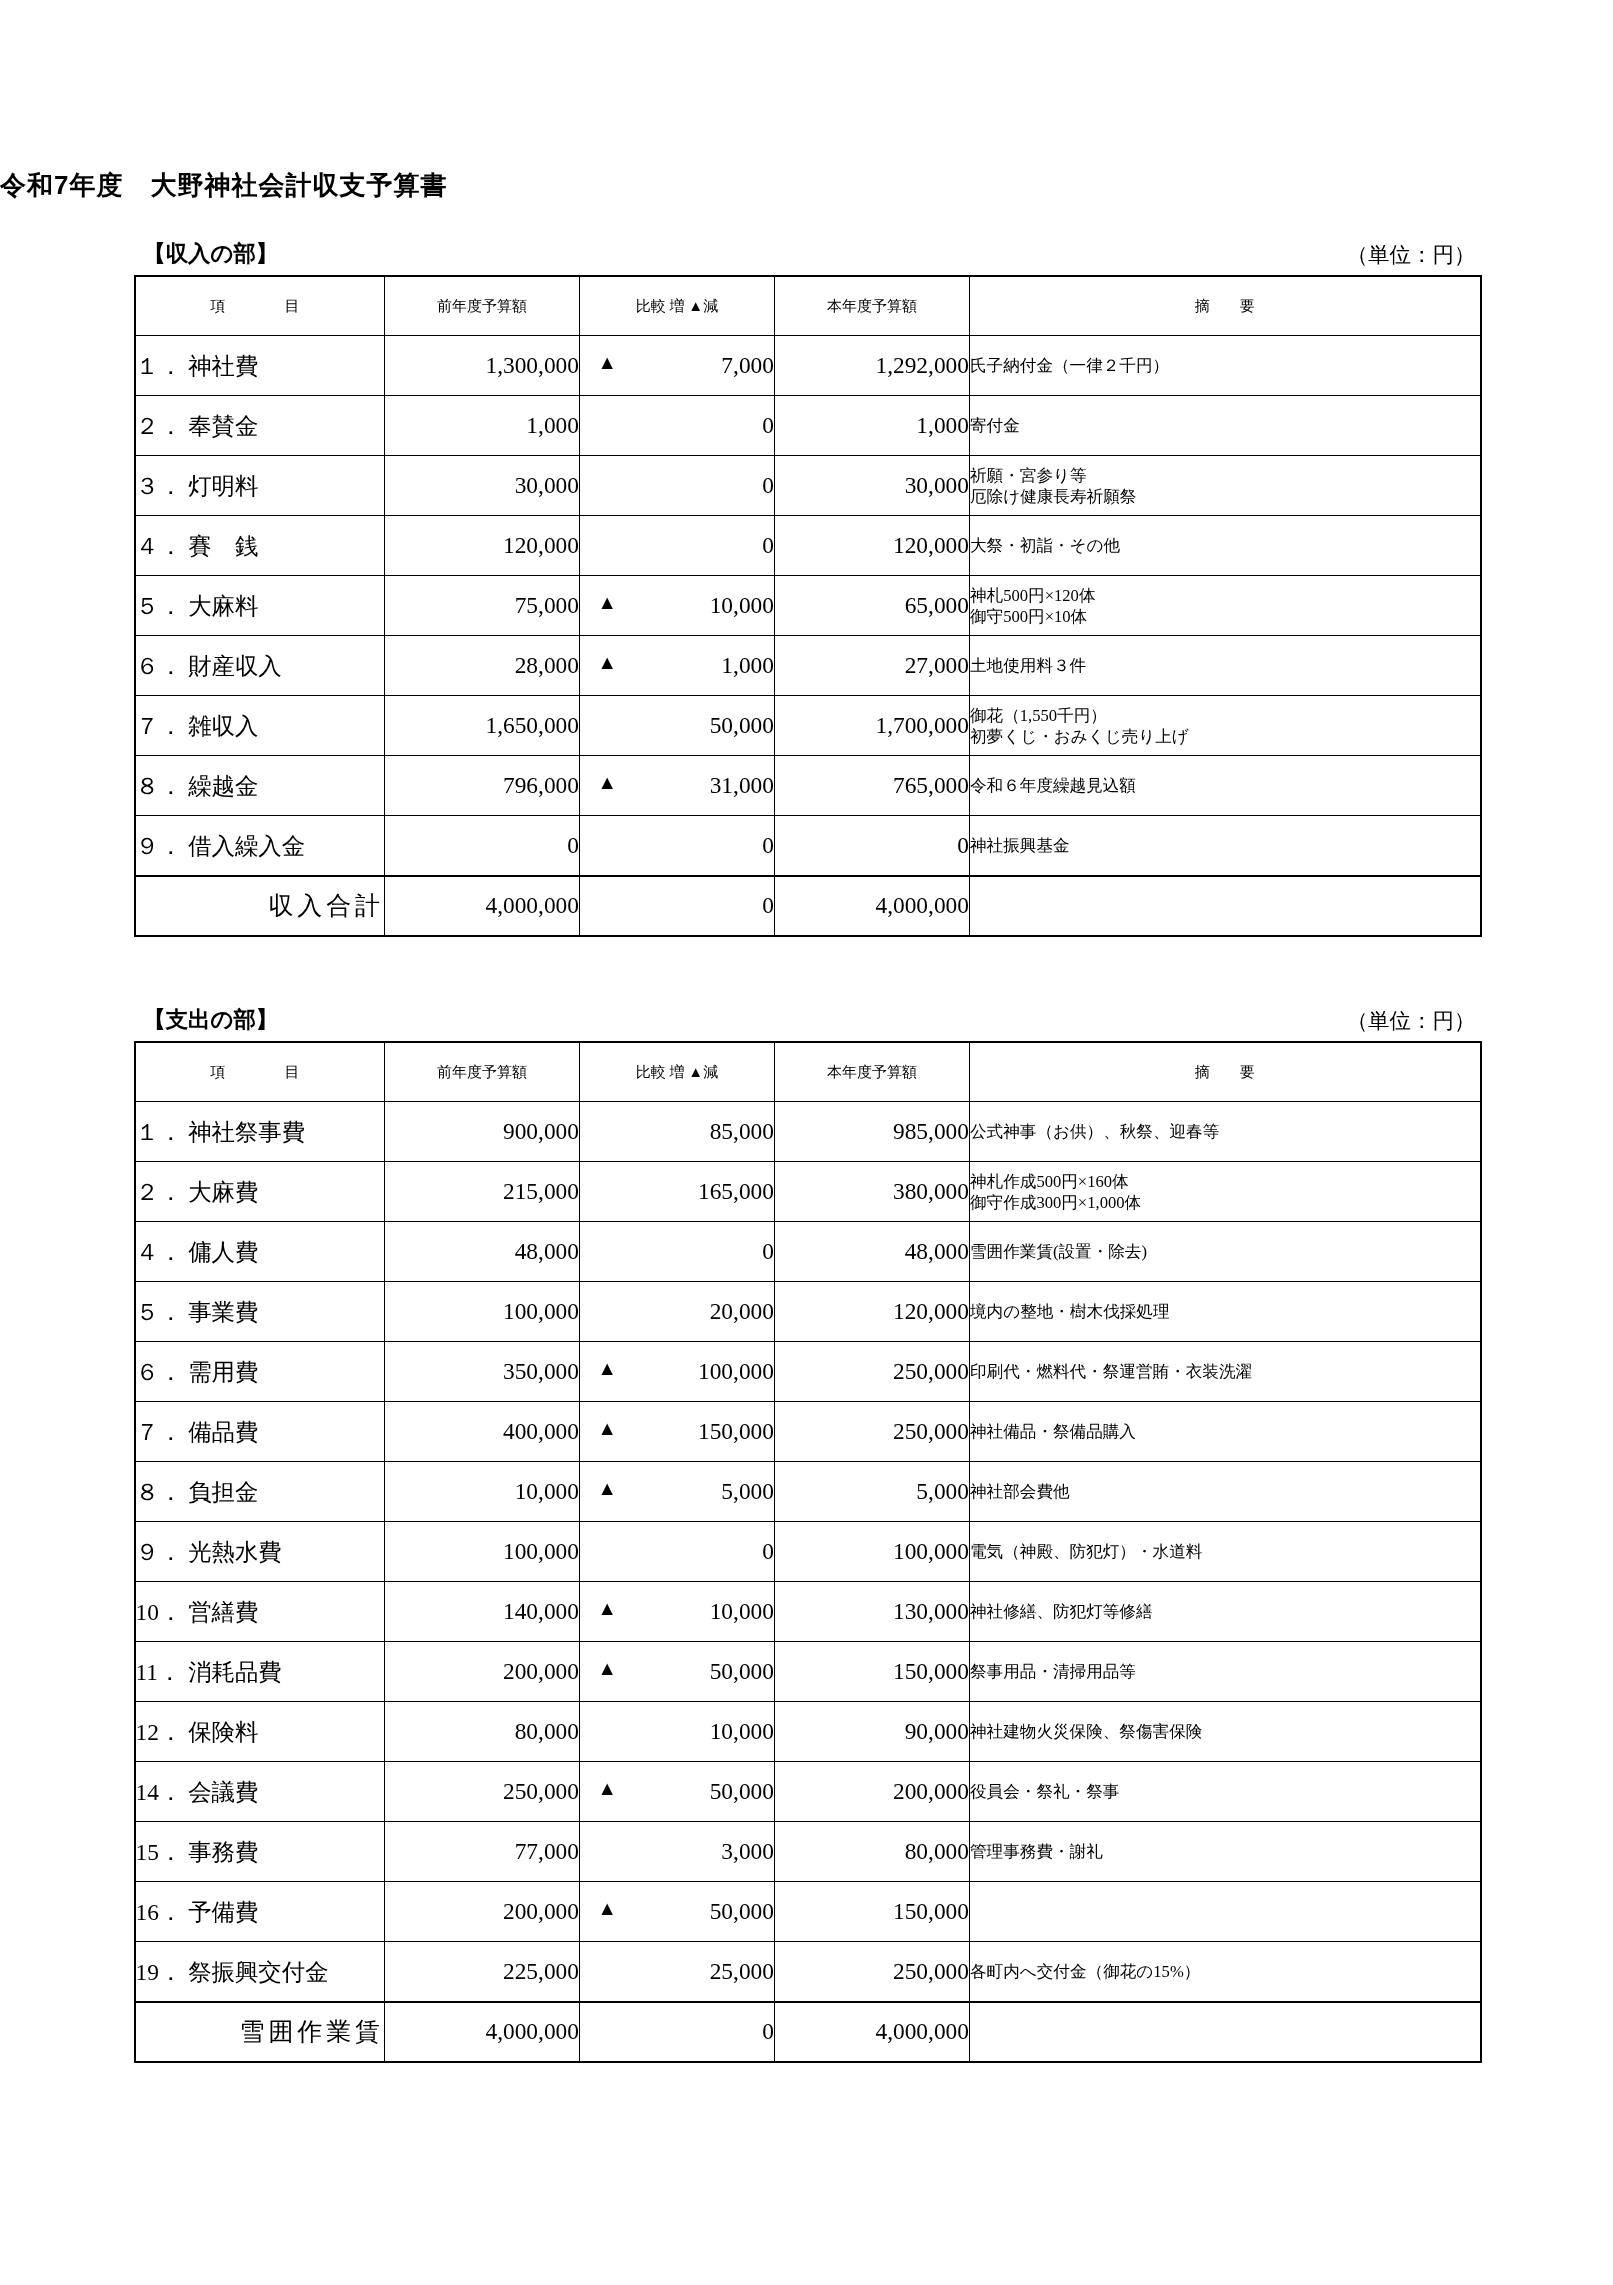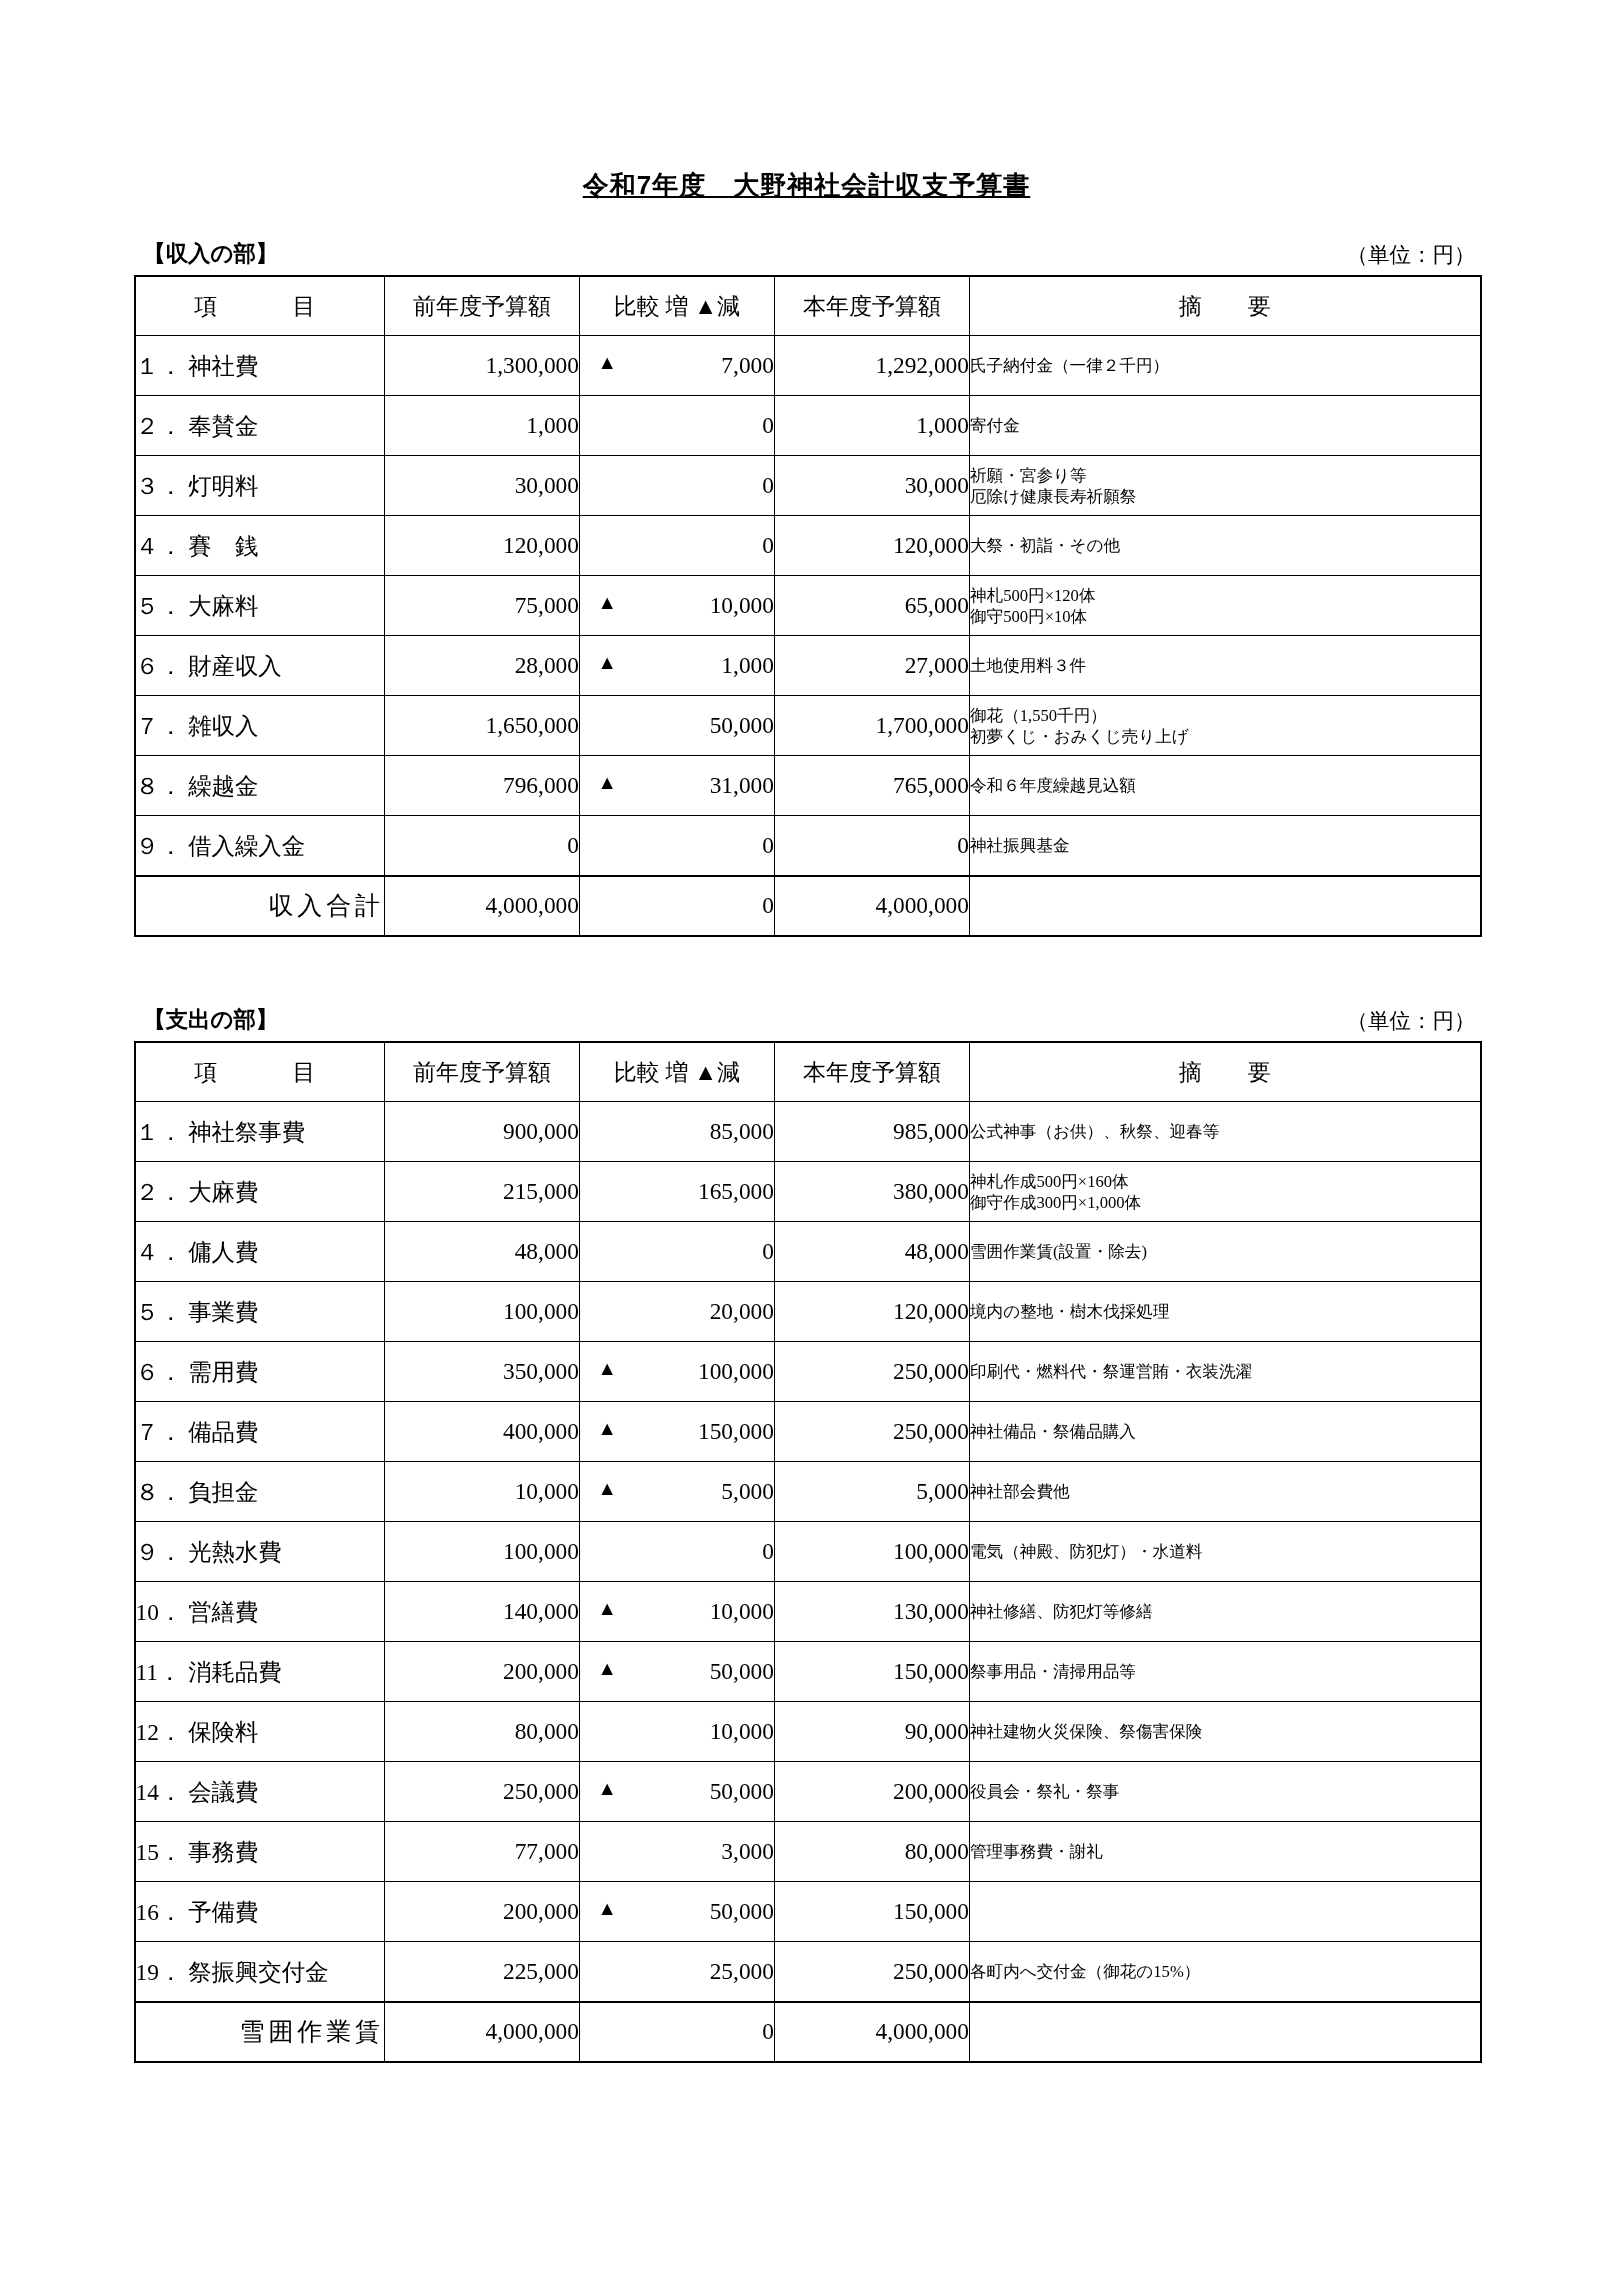--- a/index.html
+++ b/index.html
@@ -16,28 +16,27 @@
   }
   .page {
     position: absolute;
     left: 0; top: 0;
     width: 1613px;
     height: 2286px;
     box-sizing: border-box;
     padding: 0;
   }
   .doc-title {
-    text-align: center;
+    text-align: left;
     font-size: 26px;
     font-weight: bold;
     letter-spacing: 1px;
     margin-top: 168px;
     margin-bottom: 0;
     font-family: "Liberation Sans", sans-serif;
-    text-decoration: underline;
   }
   .section {
     position: relative;
     margin: 12px auto;
     width: 1346px;
   }
   .section-head {
     display: flex;
     justify-content: space-between;
     align-items: flex-end;
@@ -64,21 +63,21 @@
     vertical-align: middle;
   }
   col.c-item { width: 250px; }
   col.c-prev { width: 195px; }
   col.c-diff { width: 195px; }
   col.c-cur  { width: 195px; }
   col.c-note { width: 511px; }
 
   thead td {
     text-align: center;
-    font-size: 23px;
+    font-size: 15px;
     height: 55px;
     font-family: "Liberation Serif", serif;
   }
   thead td.h-item { letter-spacing: 9.8px; }
   .row-h { height: 60px; }
   .row-h2 { height: 60px; }
 
   td.item {
     font-size: 23.4px;
     padding-left: 25px;

